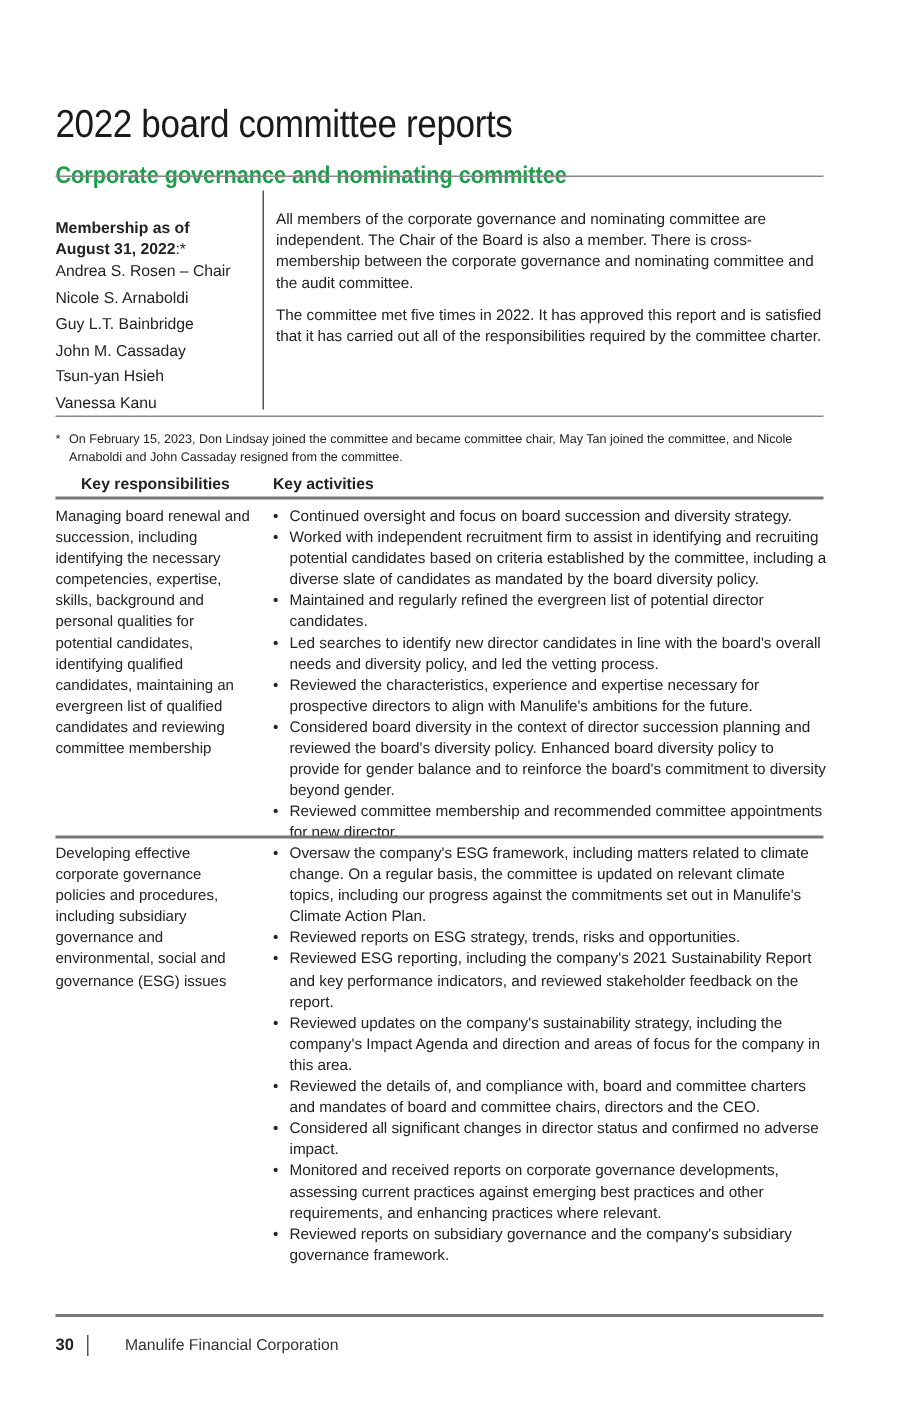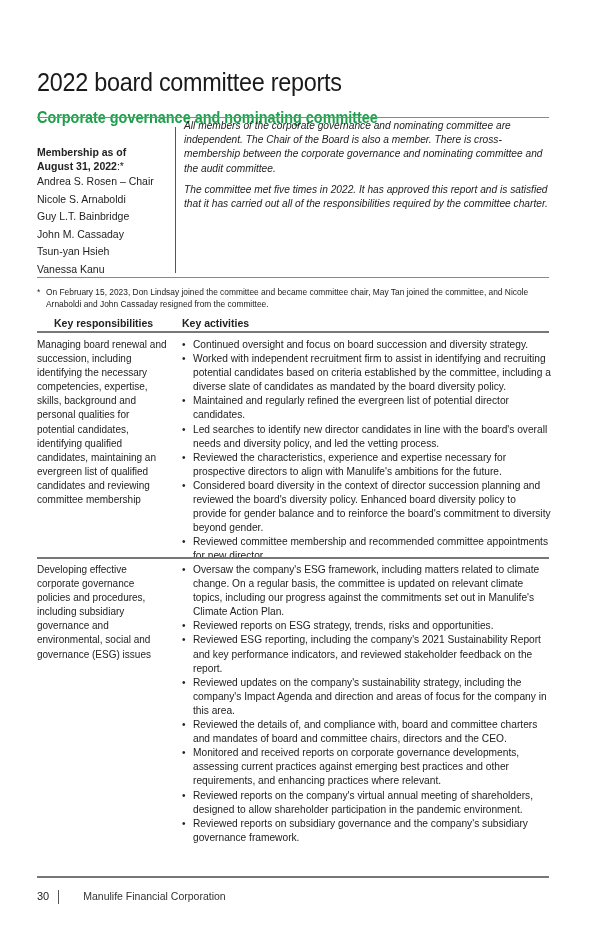--- a/index.html
+++ b/index.html
@@ -8,36 +8,36 @@
   .page { position: absolute; left: 37px; top: 0; width: 512px; }
   .title { position: absolute; top: 50px; left: 0; font-size: 26px; font-weight: normal;
            color: #1a1a1a; letter-spacing: -0.3px; transform: scaleX(0.9); transform-origin: left top; white-space: nowrap; }
   .section-title { position: absolute; top: 96px; left: 0; font-size: 16px; font-weight: bold;
            color: #1e9e4a; transform: scaleX(0.9); transform-origin: left top; white-space: nowrap; }
   .rule-top { position: absolute; top: 117px; left: 0; width: 512px; height: 1px; background: #888; }
   .members { position: absolute; top: 129px; left: 0; width: 130px; font-size: 10.5px; line-height: 17px; margin-top: 16px; }
   .members .head { font-weight: bold; line-height: 14px; display: block; }
   .members .name { display: block; line-height: 17.5px; }
   .vline { position: absolute; top: 127px; left: 138px; width: 1px; height: 146px; background: #555; }
-  .intro { position: absolute; top: 119px; left: 147px; width: 370px; font-size: 10.2px; line-height: 14.2px; font-style: italic; }
+  .intro { position: absolute; top: 140px; left: 147px; width: 370px; font-size: 10.2px; line-height: 14.2px; }
   .intro p { margin: 0 0 7px 0; }
   .rule-mid { position: absolute; top: 277px; left: 0; width: 512px; height: 1px; background: #888; }
   .footnote { position: absolute; top: 287px; left: 0; width: 500px; font-size: 8.4px; line-height: 11.5px; padding-left: 9px; }
   .footnote .mark { position: absolute; left: 0; top: 0; }
   .col-heads { position: absolute; top: 317px; left: 0; width: 512px; font-size: 10.5px; font-weight: bold; }
   .col-heads span { position: absolute; top: 0; }
   .rule-thick { position: absolute; left: 0; width: 512px; height: 2px; background: #777; }
   .row { position: absolute; left: 0; width: 512px; }
   .resp { position: absolute; left: 0; top: 0; width: 132px; font-size: 10px; line-height: 14.1px; }
   .acts { position: absolute; left: 145px; top: 0; width: 370px; margin: 0; padding: 0; list-style: none;
           font-size: 10.2px; line-height: 14.1px; }
   .acts li { position: relative; padding-left: 11px; }
   .acts li::before { content: "\2022"; position: absolute; left: 0; top: 0; }
   .footer { position: absolute; top: 890px; left: 37px; font-size: 11px; }
-  .footer .num { font-weight: normal; }
+  .footer .num { font-weight: bold; }
   .footer .sep { display: inline-block; width: 1px; height: 14px; background: #555; vertical-align: middle; margin: 0 8px 0 9px; }
   .footer .corp { font-size: 10.5px; color: #333; margin-left: 16px; }
 </style>
 </head>
 <body>
 
 <div class="page">
   <h1 class="title">2022 board committee reports</h1>
   <h2 class="section-title">Corporate governance and nominating committee</h2>
   <div class="rule-top"></div>
@@ -90,22 +90,22 @@
   <div class="rule-thick" style="top:557px"></div>
 
   <div class="row" style="top:563px">
     <div class="resp">Developing effective corporate governance policies and procedures, including subsidiary governance and environmental, social and governance (ESG) issues</div>
     <ul class="acts">
       <li>Oversaw the company's ESG framework, including matters related to climate change. On a regular basis, the committee is updated on relevant climate topics, including our progress against the commitments set out in Manulife's Climate Action Plan.</li>
       <li>Reviewed reports on ESG strategy, trends, risks and opportunities.</li>
       <li>Reviewed ESG reporting, including the company's 2021 Sustainability Report and key performance indicators, and reviewed stakeholder feedback on the report.</li>
       <li>Reviewed updates on the company's sustainability strategy, including the company's Impact Agenda and direction and areas of focus for the company in this area.</li>
       <li>Reviewed the details of, and compliance with, board and committee charters and mandates of board and committee chairs, directors and the CEO.</li>
+      <li>Considered all significant changes in director status and confirmed no adverse impact.</li>
       <li>Monitored and received reports on corporate governance developments, assessing current practices against emerging best practices and other requirements, and enhancing practices where relevant.</li>
-      <li>Reviewed reports on the company's virtual annual meeting of shareholders, designed to allow shareholder participation in the pandemic environment.</li>
       <li>Reviewed reports on subsidiary governance and the company's subsidiary governance framework.</li>
     </ul>
   </div>
   <div class="rule-thick" style="top:876px"></div>
 </div>
 
 <div class="footer">
   <span class="num">30</span><span class="sep"></span><span class="corp">Manulife Financial Corporation</span>
 </div>
 

